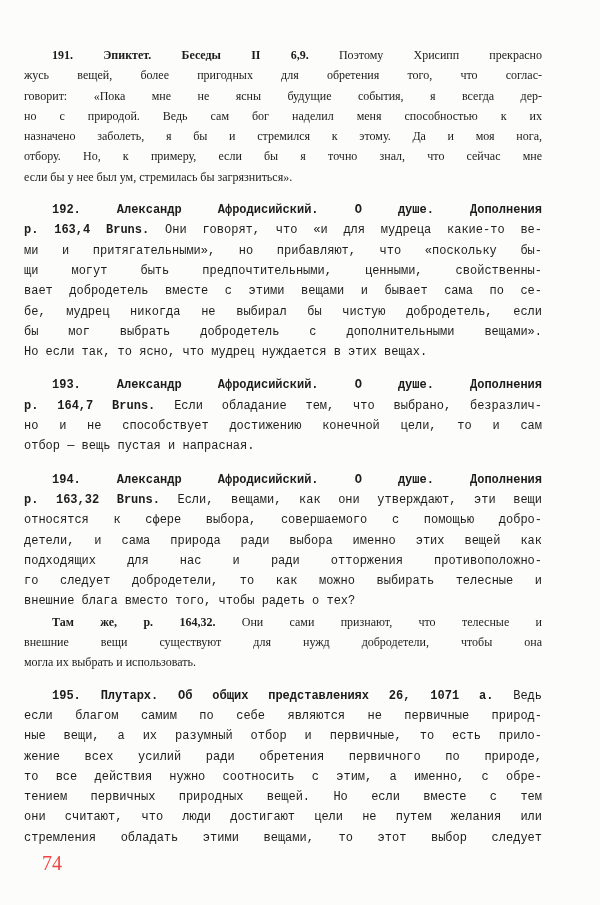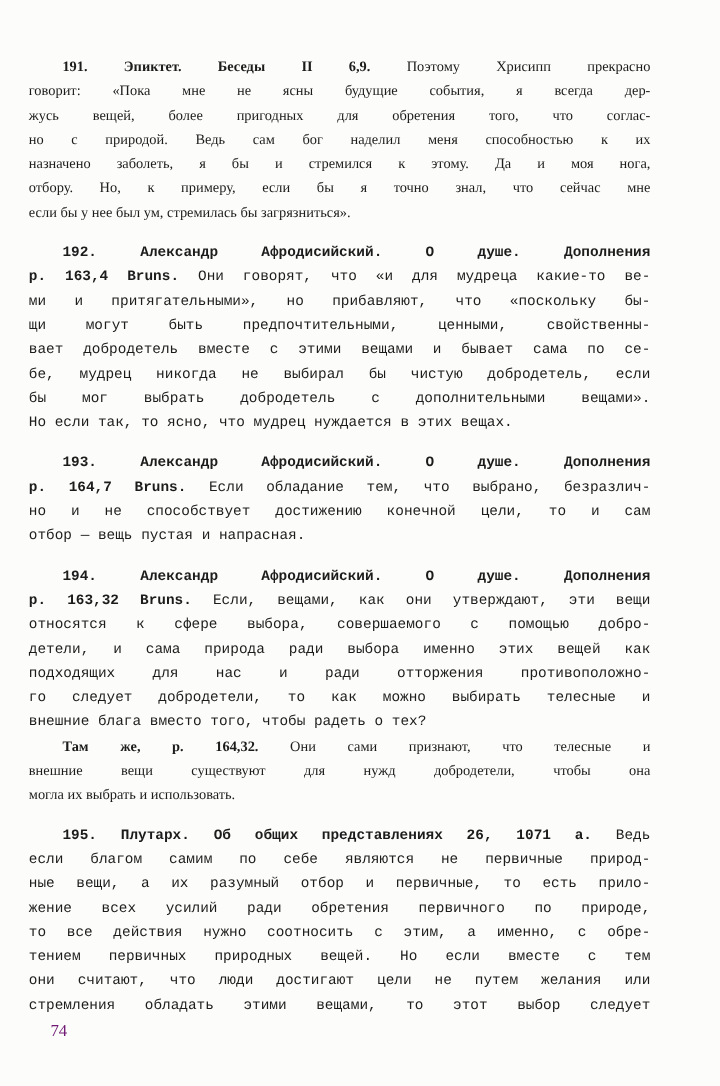--- a/index.html
+++ b/index.html
@@ -37,33 +37,33 @@
     text-align-last: justify;
   }
   .line.first {
     text-indent: 28px;
   }
   .b { font-weight: bold; }
   .page-number {
     position: absolute;
     left: 42px;
     top: 852px;
-    font-size: 14px;
-    color: #701a75;
+    font-size: 20px;
+    color: #ef4444;
   }
 </style>
 </head>
 <body>
 
 <div class="page">
   <div class="text-block" id="text-block">
       <div class="block">
         <div class="line jl first"><span class="b">191. Эпиктет. Беседы II 6,9.</span><span> Поэтому Хрисипп прекрасно</span></div>
+        <div class="line jl"><span>жусь вещей, более пригодных для обретения того, что соглас-</span></div>
         <div class="line jl"><span>говорит: «Пока мне не ясны будущие события, я всегда дер-</span></div>
-        <div class="line jl"><span>жусь вещей, более пригодных для обретения того, что соглас-</span></div>
         <div class="line jl"><span>но с природой. Ведь сам бог наделил меня способностью к их</span></div>
         <div class="line jl"><span>назначено заболеть, я бы и стремился к этому. Да и моя нога,</span></div>
         <div class="line jl"><span>отбору. Но, к примеру, если бы я точно знал, что сейчас мне</span></div>
         <div class="line"><span>если бы у нее был ум, стремилась бы загрязниться».</span></div>
       </div>
       <div class="block gap">
         <div class="line jl first"><span class="b">192. Александр Афродисийский. О душе. Дополнения</span></div>
         <div class="line jl"><span class="b">р. 163,4 Bruns.</span><span> Они говорят, что «и для мудреца какие-то ве-</span></div>
         <div class="line jl"><span>ми и притягательными», но прибавляют, что «поскольку бы-</span></div>
         <div class="line jl"><span>щи могут быть предпочтительными, ценными, свойственны-</span></div>

